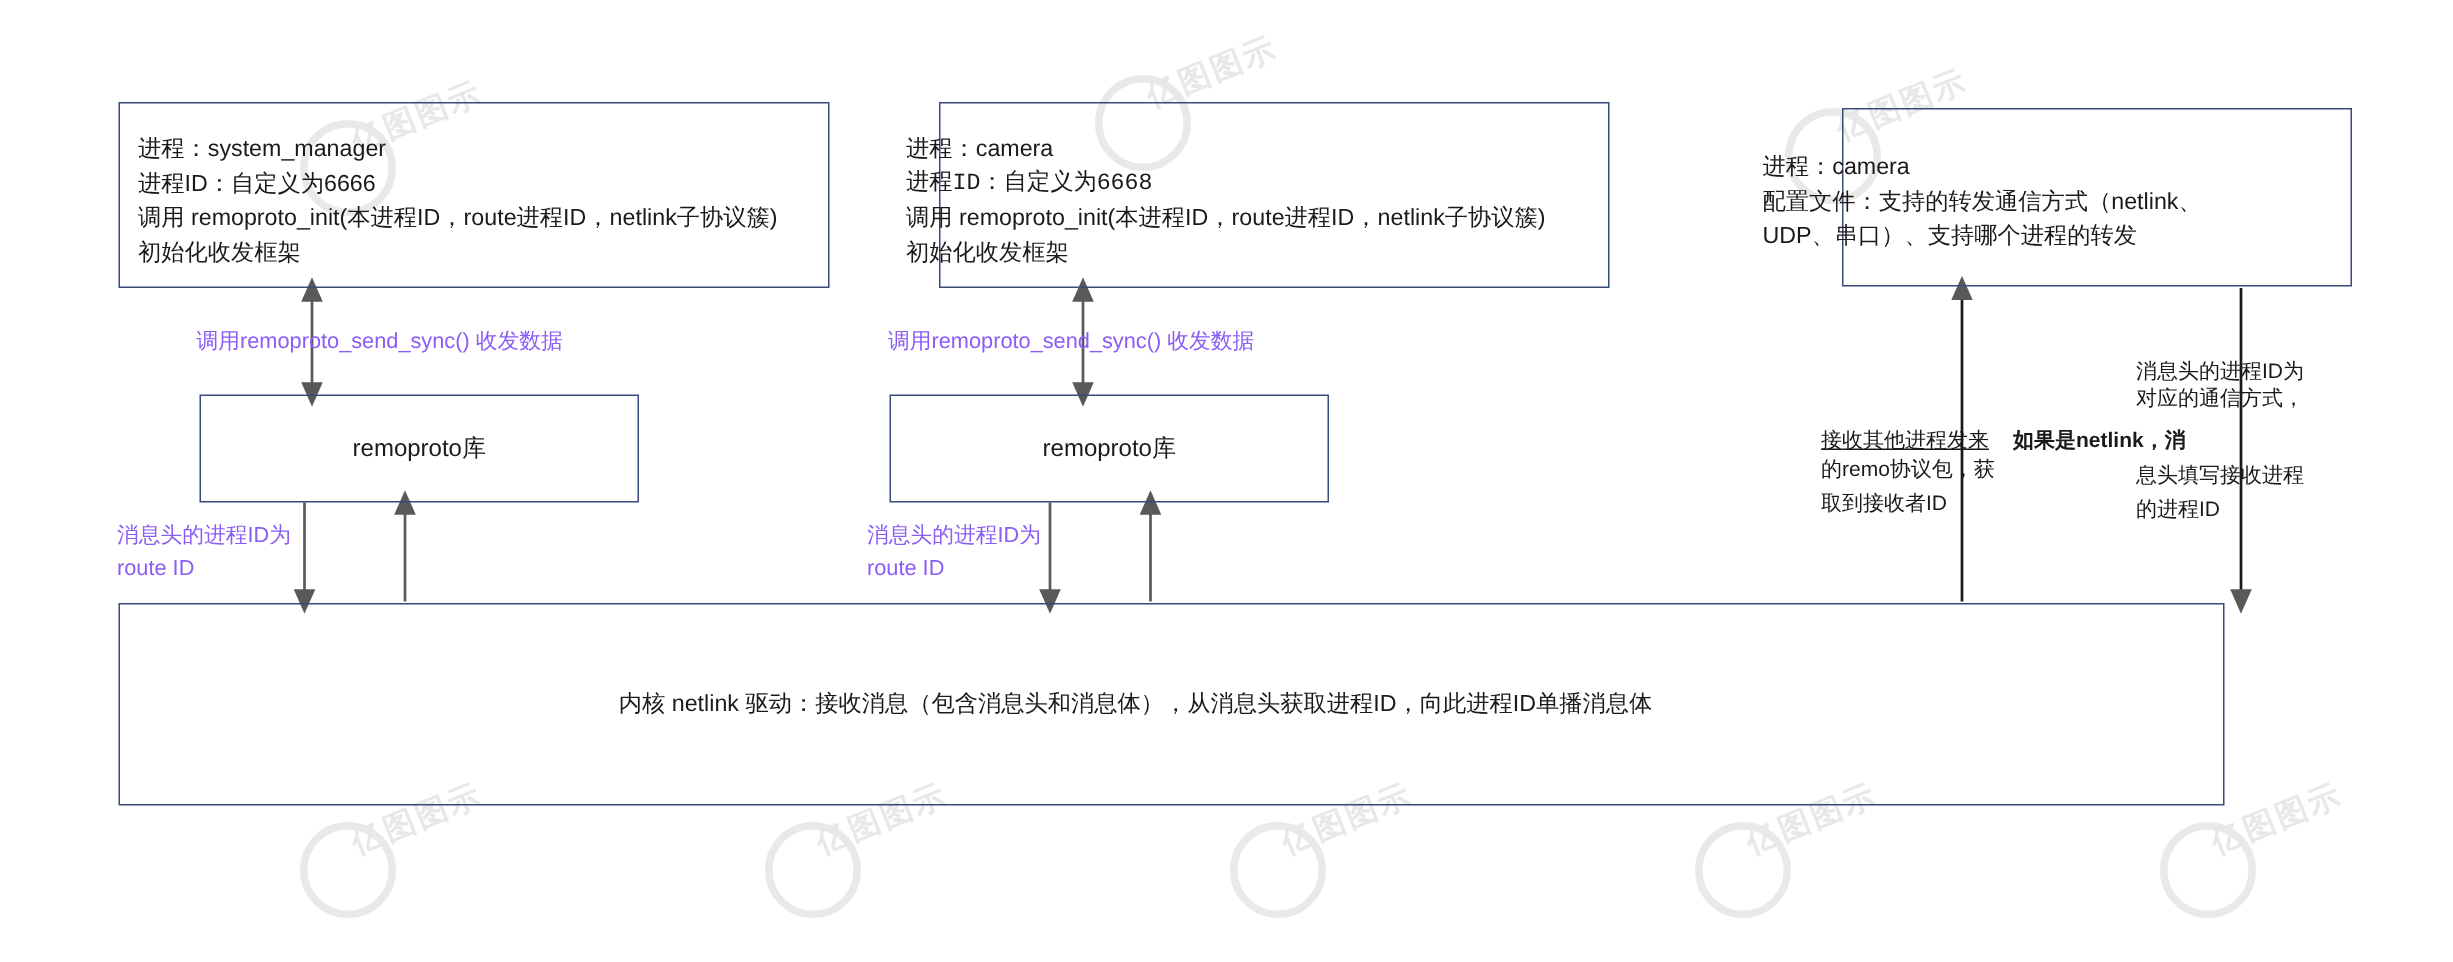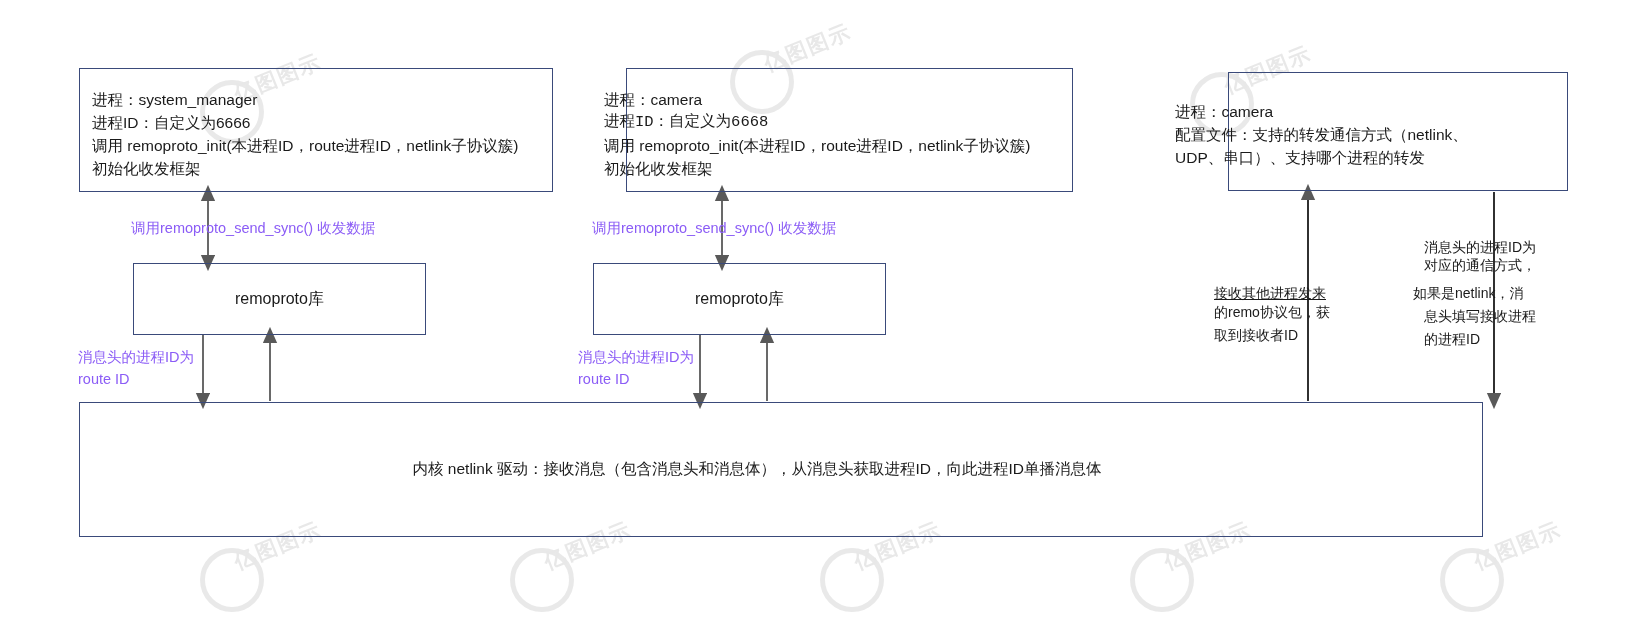--- a/index.html
+++ b/index.html
@@ -124,17 +124,17 @@
 
   <div class="lbl" style="left:578px;top:346px;">消息头的进程ID为</div>
   <div class="lbl" style="left:578px;top:368px;">route ID</div>
 
   <div class="lbl-narrow" style="left:1214px;top:282px;text-decoration:underline;">接收其他进程发来</div>
   <div class="lbl-narrow" style="left:1214px;top:301px;">的remo协议包，获</div>
   <div class="lbl-narrow" style="left:1214px;top:324px;">取到接收者ID</div>
 
   <div class="lbl-narrow" style="left:1424px;top:236px;">消息头的进程ID为</div>
   <div class="lbl-narrow" style="left:1424px;top:254px;">对应的通信方式，</div>
-  <div class="lbl-narrow" style="left:1413px;top:282px;">如果是netlink，消</div>
+  <div class="lbl-narrow" style="left:1342px;top:282px;font-weight:bold;">如果是netlink，消</div>
   <div class="lbl-narrow" style="left:1424px;top:305px;">息头填写接收进程</div>
   <div class="lbl-narrow" style="left:1424px;top:328px;">的进程ID</div>
 
 </div>
 
 </body></html>

